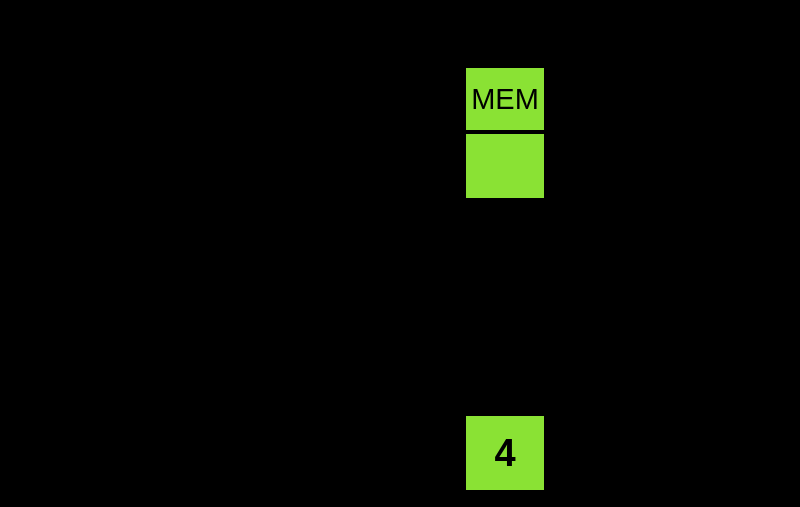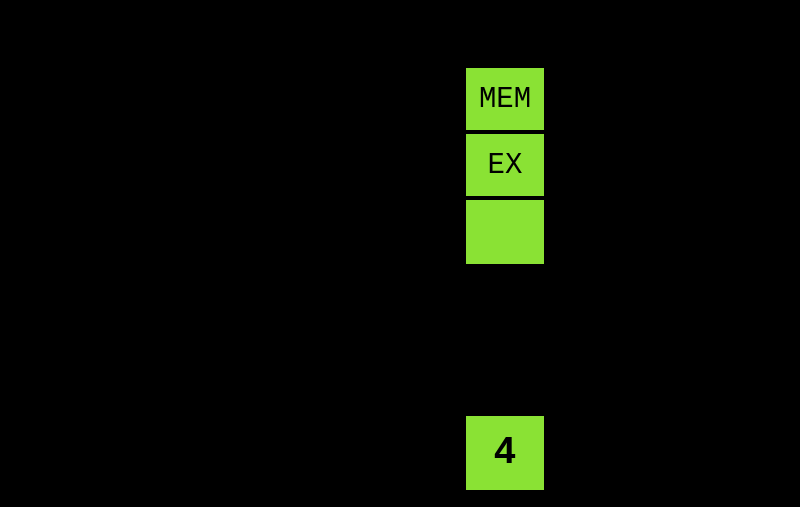--- a/index.html
+++ b/index.html
@@ -6,21 +6,21 @@
     margin: 0;
     padding: 0;
     background: #000000;
   }
   .canvas {
     position: relative;
     width: 800px;
     height: 507px;
     background: #000000;
     overflow: hidden;
-    font-family: Liberation Mono, monospace;
+    font-family: Liberation Sans, sans-serif;
   }
   .stage-col {
     position: absolute;
     left: 464px;
     top: 66px;
     width: 82px;
   }
   .stage {
     box-sizing: border-box;
     width: 82px;
@@ -65,23 +65,20 @@
 <body>
 
 <div class="canvas">
 
   <div class="stage-col">
 
     <div class="stage">
       <span class="stage-label">MEM</span>
     </div>
 
-    <div class="stage">
-      <span class="stage-label">EX</span>
-    </div>
 
 
 
     <div class="stage empty">
       <span class="stage-label"></span>
     </div>
 
   </div>
 
   <div class="const-box">

